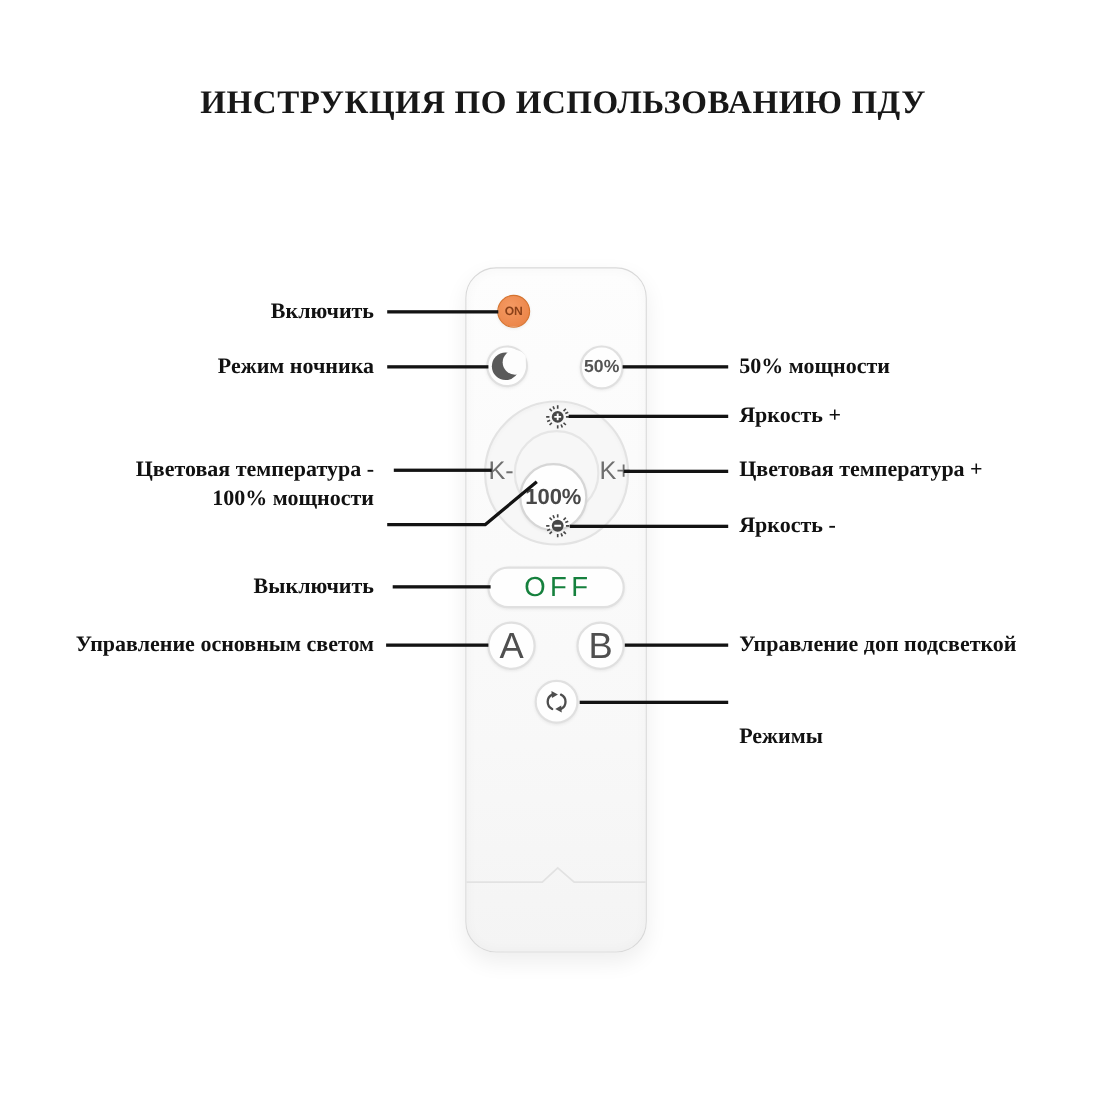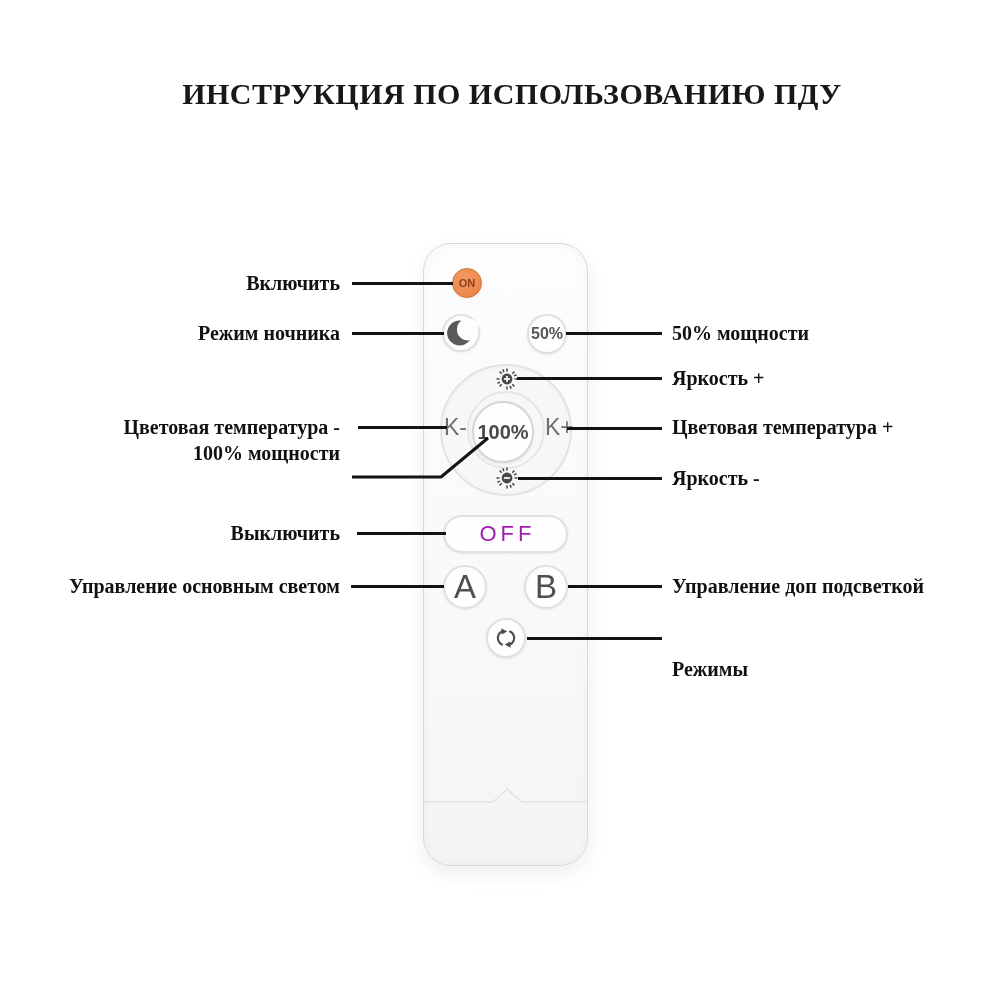--- a/index.html
+++ b/index.html
@@ -40,38 +40,38 @@
     font-size:16px; font-weight:700; color:#555;text-align:center; }
   .pad {
     position:absolute; left:440px; top:364px; width:132px; height:132px;
     border-radius:50%; background:#f7f7f7; border:2px solid #e3e3e3;
     box-shadow:inset 0 1px 4px rgba(0,0,0,0.03); z-index:2;
   }
   .pad-ring {
     position:absolute; left:467px; top:391px; width:78px; height:78px;
     border-radius:50%; border:2px solid #e6e6e6; z-index:2;
   }
-  .btn-100 { left:472px; top:401px; width:62px; height:62px;
+  .btn-100 { left:472px; top:421px; width:62px; height:62px;
     font-size:20px; font-weight:700; color:#484848; border-color:#d6d6d6;text-align:center; }
   .k-label {
     position:absolute; z-index:3; font-family:"Liberation Sans", sans-serif;
     font-size:23px; color:#6f6f6f;
   }
   .k-minus { left:444px; top:414px; }
   .k-plus { left:545px; top:414px; }
   .sun-icon { position:absolute; z-index:5; }
   .sun-up { left:493px; top:365px; }
   .sun-down { left:493px; top:464px; }
   .btn-off {
     position:absolute; left:443px; top:515px; width:125px; height:38px;
     background:#fefefe; border:2px solid #e0e0e0; border-radius:19px;
     display:flex; align-items:center; justify-content:center;
     box-shadow:0 1px 3px rgba(0,0,0,0.07); z-index:3;
     font-family:"Liberation Sans", sans-serif;
-    font-size:22px; color:#a21caf; letter-spacing:4px; padding-left:4px;
+    font-size:25px; color:#15803d; letter-spacing:4px; padding-left:4px;
   }
   .btn-a { left:443px; top:565px; width:44px; height:44px;
     font-size:33px; color:#4f4f4f; }
   .btn-b { left:524px; top:565px; width:44px; height:44px;
     font-size:33px; color:#4f4f4f; }
   .btn-modes { left:486px; top:618px; width:40px; height:40px; }
   
   .lab {
     position:absolute; font-size:20px; font-weight:600; color:#111;
     white-space:nowrap; line-height:26px; z-index:4;

